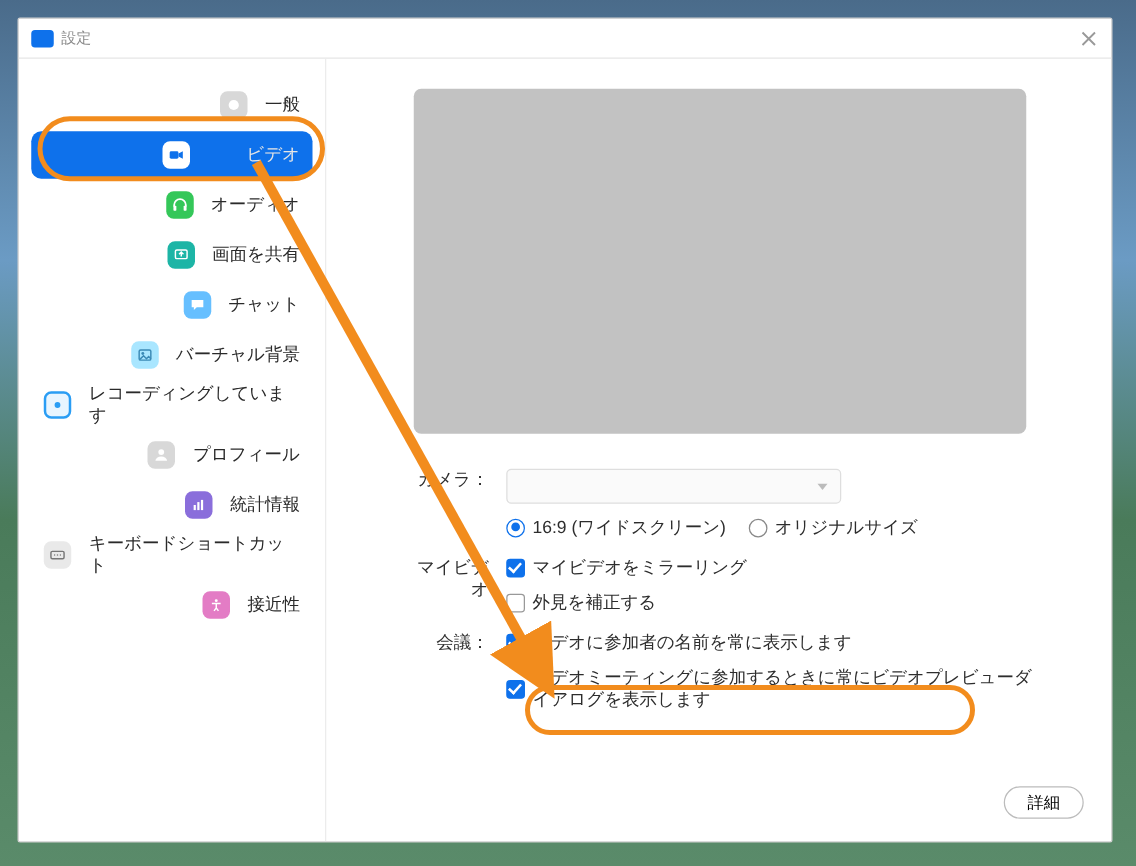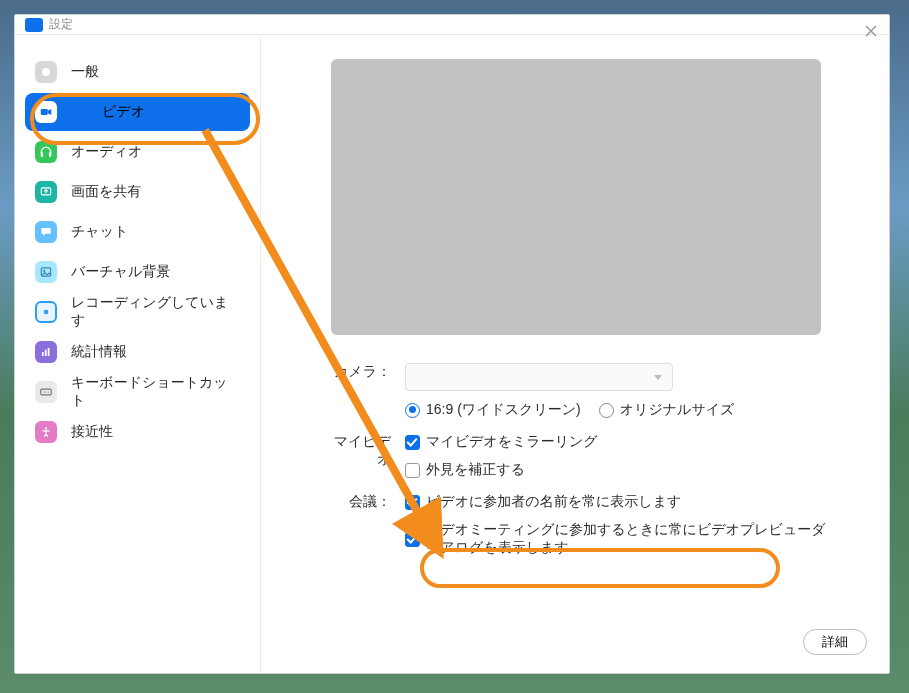--- a/index.html
+++ b/index.html
@@ -19,21 +19,21 @@
     left: 14px;
     width: 876px;
     height: 660px;
     background: #ffffff;
     border: 1px solid #cfcfcf;
     border-radius: 2px;
     display: flex;
     flex-direction: column;
   }
   .titlebar {
-    height: 20px;
+    height: 32px;
     border-bottom: 1px solid #e6e6e6;
     display: flex;
     align-items: center;
     padding: 0 10px;
     position: relative;
   }
   .titlebar .app-icon {
     width: 18px; height: 14px;
     background: #0e71eb;
     border-radius: 3px;
@@ -67,30 +67,31 @@
   }
   .side-item {
     display: flex;
     align-items: center;
     gap: 14px;
     height: 38px;
     padding: 0 10px;
     border-radius: 8px;
     cursor: pointer;
     color: #2a2a2a;
+    justify-content: flex-end;
   }
   .side-item .icon {
     width: 22px; height: 22px;
     border-radius: 6px;
     display: flex; align-items: center; justify-content: center;
     flex-shrink: 0;
   }
   .side-item.active {
     background: #0e71eb;
-    color: #000000;
+    color: #e5e5e5;
     gap: 45px;
   }
   .icon svg { width: 14px; height: 14px; }
   .ic-gray { background: #d8d8d8; color: #fff; }
   .ic-green { background: #34c759; color: #fff; }
   .ic-teal { background: #1db5a6; color: #fff; }
   .ic-sky { background: #66bfff; color: #fff; }
   .ic-cyan { background: #a9e6ff; color: #3b8ab6; }
   .ic-target { background: #e8f5ff; color: #2a9df4; border: 2px solid #2a9df4; }
   .ic-person { background: #d8d8d8; color: #fff; }
@@ -307,20 +308,29 @@
 
       <div class="side-item">
         <span class="icon ic-target">
           <svg viewBox="0 0 24 24">
               <circle cx="12" cy="12" r="4" fill="currentColor"></circle>
             </svg>
         </span>
         <span>レコーディングしています</span>
       </div>
 
+      <div class="side-item">
+        <span class="icon ic-person">
+          <svg viewBox="0 0 24 24">
+              <circle cx="12" cy="8" r="4" fill="currentColor"></circle>
+              <path d="M4 20 a8 6 0 0 1 16 0 Z" fill="currentColor"></path>
+            </svg>
+        </span>
+        <span>プロフィール</span>
+      </div>
 
       <div class="side-item">
         <span class="icon ic-purple">
           <svg viewBox="0 0 24 24">
               <rect x="5" y="12" width="3" height="7" fill="currentColor"></rect>
               <rect x="10" y="8" width="3" height="11" fill="currentColor"></rect>
               <rect x="15" y="5" width="3" height="14" fill="currentColor"></rect>
             </svg>
         </span>
         <span>統計情報</span>

